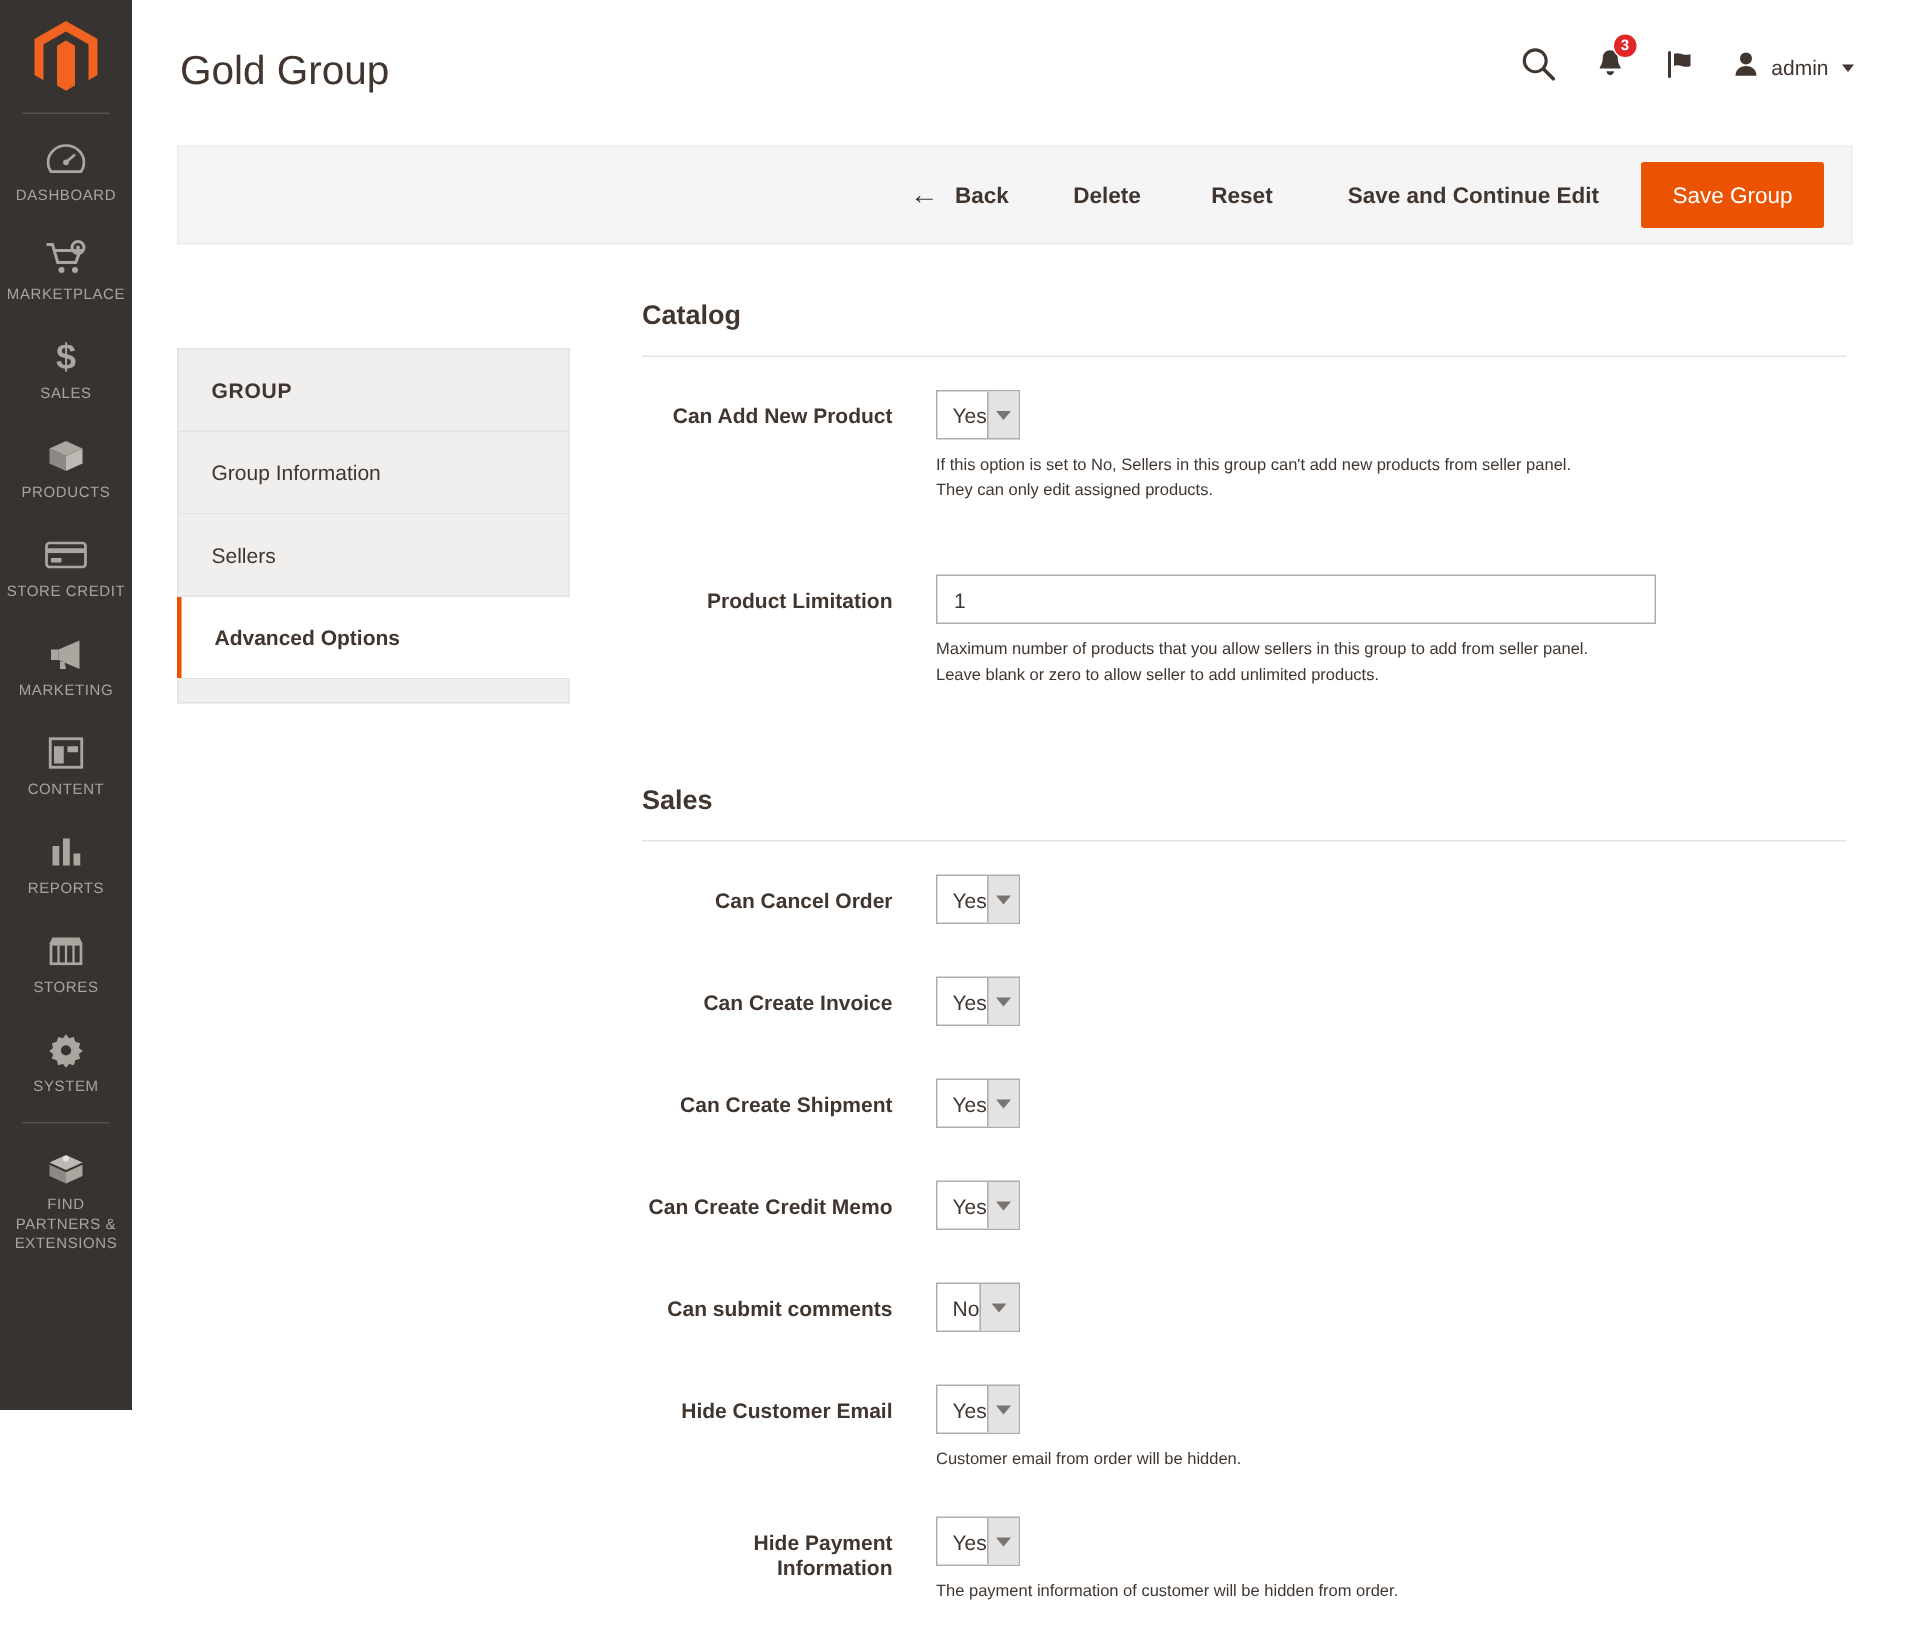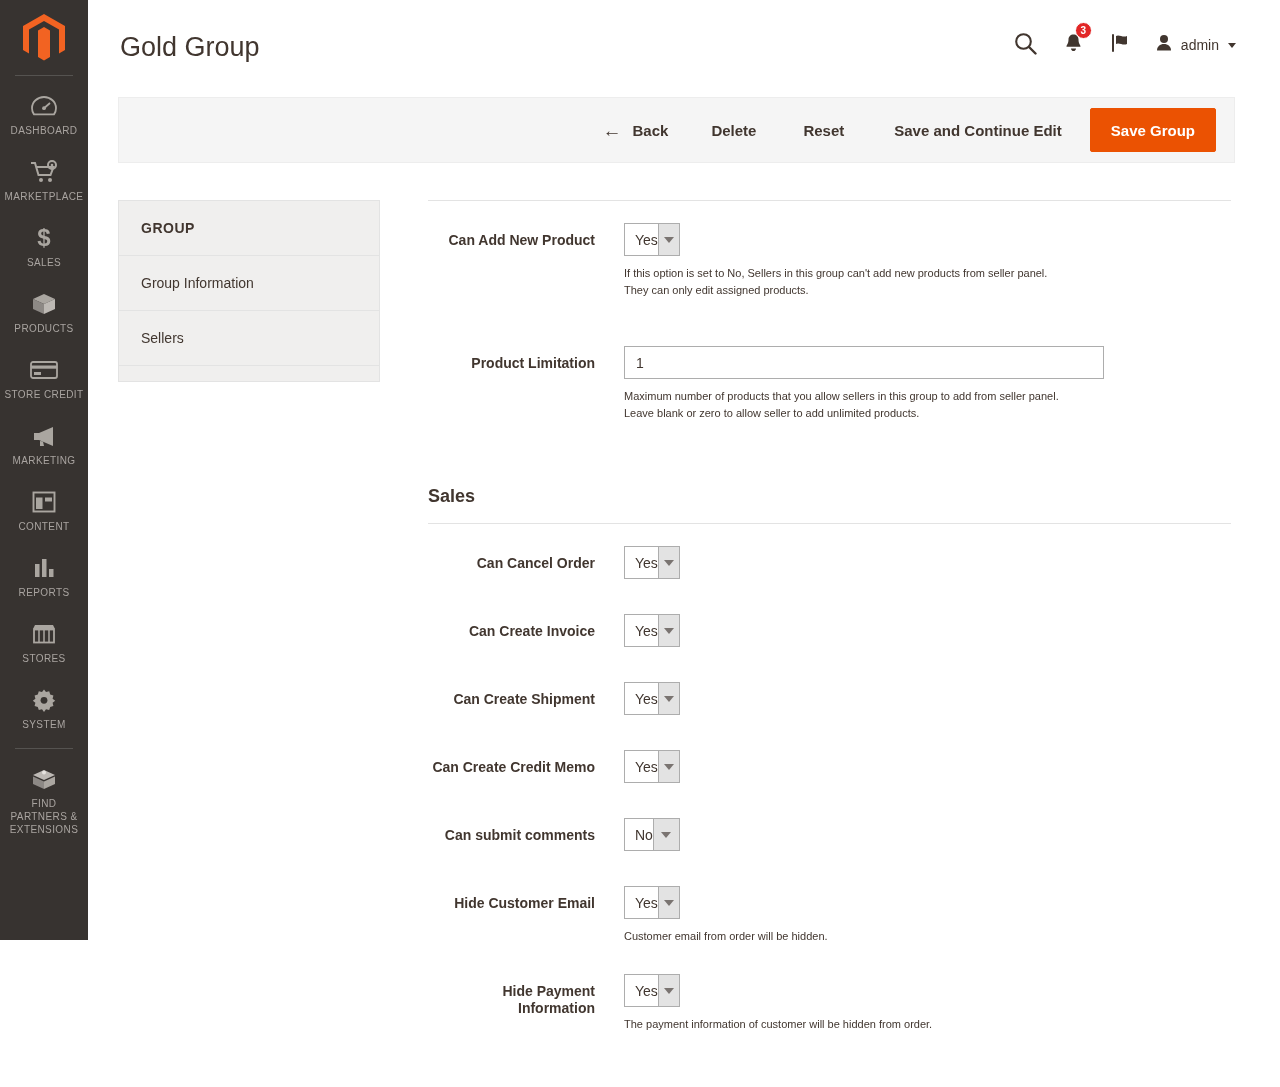--- a/index.html
+++ b/index.html
@@ -95,38 +95,39 @@
     display: flex; align-items: center; gap: 11px;
   }
   .tb-spacer-1 { width: 43px; }
   .tb-spacer-2 { width: 47px; }
   .tb-spacer-3 { width: 50px; }
   .tb-spacer-4 { width: 28px; }
   .back-arrow { font-size: 19px; font-weight: normal; line-height: 1; }
   .tb-primary {
     background: #eb5202; color: #ffffff;
     border: 1px solid #eb5202; border-radius: 2px;
-    font-size: 15px; font-weight: bold;
+    font-size: 15px; font-weight: normal;
     padding: 0 20px; height: 44px; cursor: pointer;
     font-family: "Liberation Sans", sans-serif;
     display: flex; align-items: center;
   }
   .tb-right-pad { width: 18px; }
 
   
   .tabs {
     position: absolute; left: 30px; top: 200px;
     width: 262px;
   }
   .tabs-head {
     background: #f0efee;
     border: 1px solid #e3e3e3;
     padding: 19px 22px;
     font-size: 14px; font-weight: bold; color: #41362f;
     letter-spacing: 0.5px;
+    margin-top: 32px;
   }
   .tab-item {
     background: #f0efee;
     border-left: 1px solid #e3e3e3; border-right: 1px solid #e3e3e3;
     border-bottom: 1px solid #e3e3e3;
     padding: 19px 22px;
     font-size: 14px; color: #41362f; cursor: pointer;
     position: relative;
   }
   .tab-item.active {
@@ -417,26 +418,30 @@
     </div>
 
     <div class="tabs">
       <div class="tabs-head">GROUP</div>
       <div class="tab-item">
         <span>Group Information</span>
       </div>
       <div class="tab-item">
         <span>Sellers</span>
       </div>
+      <div class="tab-item active">
+        <span>Advanced Options</span>
+      </div>
       <div class="tabs-foot"></div>
     </div>
 
     <div class="form-area">
 
       <div>
+        <div class="sec-title">Catalog</div>
         <div class="sec-rule"></div>
         <div class="sec-body">
 
           <div class="field-row">
             <div class="field-label">Can Add New Product</div>
             <div class="field-ctl">
               <div class="mage-select">
                 <span class="sel-val">Yes</span>
                 <span class="sel-arrow">
                     <span class="arrow-tri"></span>

